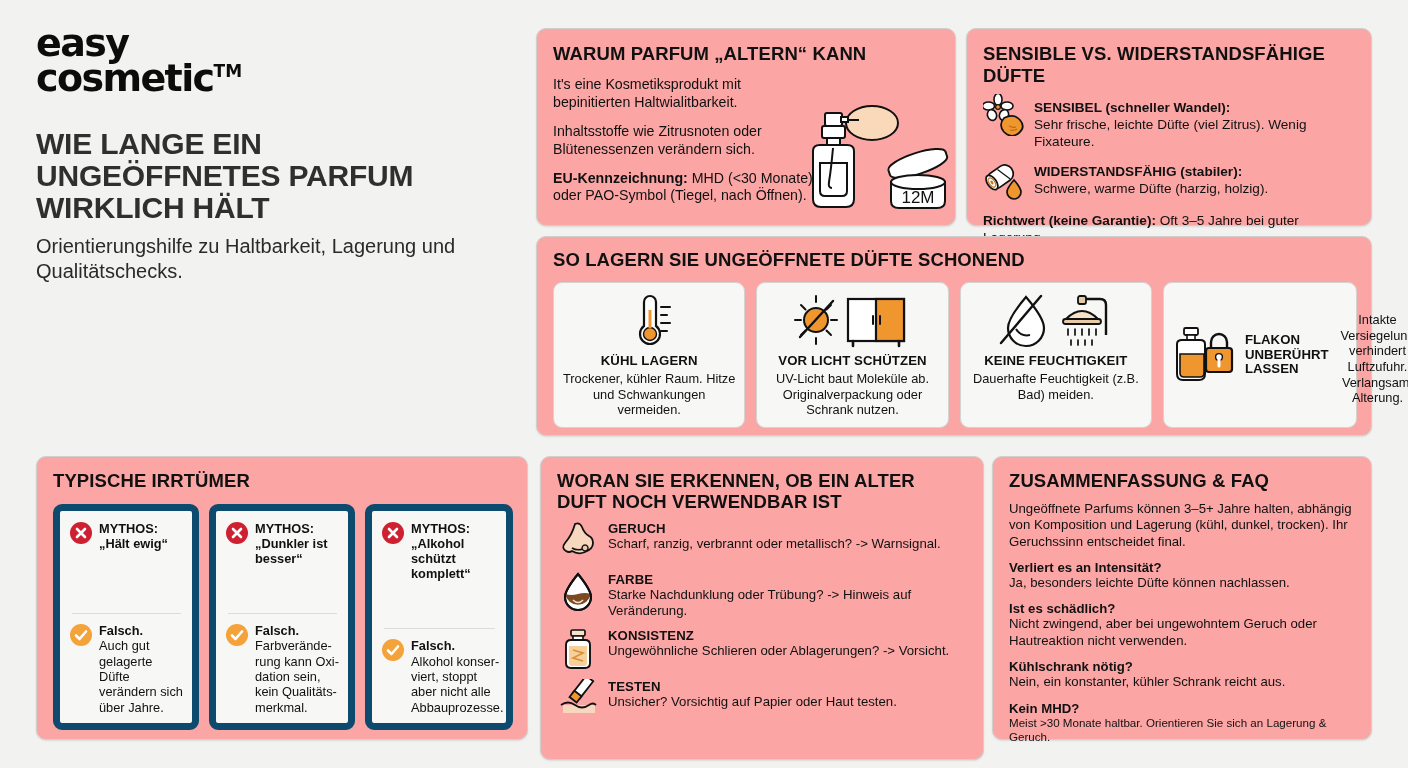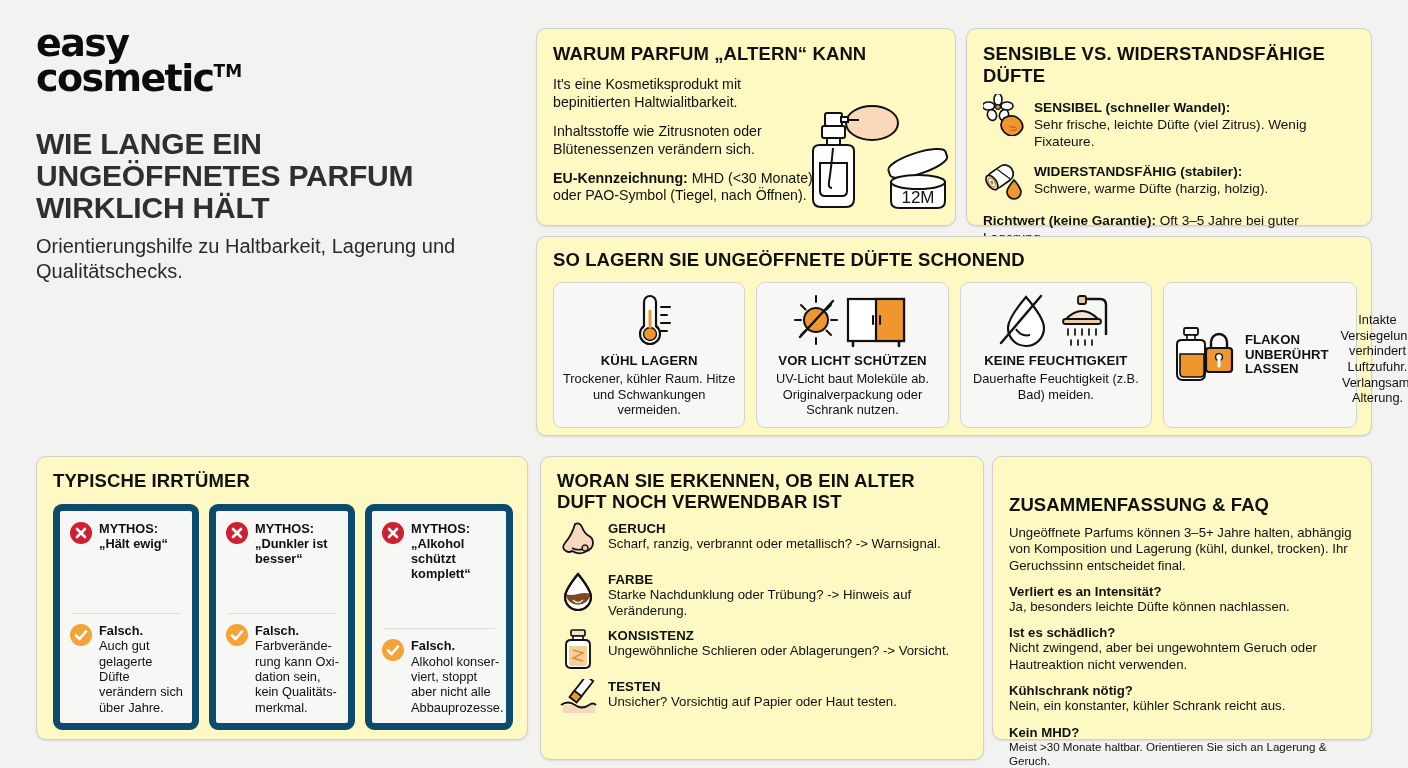--- a/index.html
+++ b/index.html
@@ -8,21 +8,21 @@
     background:#f2f2f0;
     font-family:"Liberation Sans", sans-serif;
     color:#111;
     overflow:hidden;
   }
   .page{ position:relative; width:1408px; height:768px; padding:0; }
 
   
   .card{
     position:absolute;
-    background:#fef9c3;
+    background:#fca5a5;
     border:1px solid #cfcfcd;
     border-radius:10px;
     box-shadow:0 1px 2px rgba(0,0,0,.10);
   }
   .card-title{
     font-weight:bold;
     letter-spacing:.1px;
     color:#111;
   }
 
@@ -115,21 +115,21 @@
   
   #card-check{ left:540px; top:456px; width:444px; height:304px; padding:13px 16px 10px 16px; }
   #card-check .card-title{ font-size:18.5px; line-height:1.14; }
   .chk-row{ display:flex; gap:9px; margin-top:9px; align-items:flex-start; }
   .chk-ico{ flex:0 0 42px; width:42px; height:42px; display:flex; align-items:flex-start; justify-content:center; }
   .chk-h{ font-size:13.2px; font-weight:bold; letter-spacing:.1px; }
   .chk-p{ font-size:13.2px; line-height:1.2; }
 
   
   #card-faq{ left:992px; top:456px; width:380px; height:284px; padding:13px 16px 10px 16px; }
-  #card-faq .card-title{ font-size:18.5px;margin-top:24px; }
+  #card-faq .card-title{ font-size:18.5px; }
   .faq-lead{ font-size:13.2px; line-height:1.24; margin-top:9px; }
   .faq-q{ font-size:13.2px; font-weight:bold; margin-top:10px; }
   .faq-a{ font-size:13.2px; line-height:1.24; }
   .faq-a.small{ font-size:11.6px; }
 
   svg{ display:block; }
 </style>
 </head>
 <body>
 

